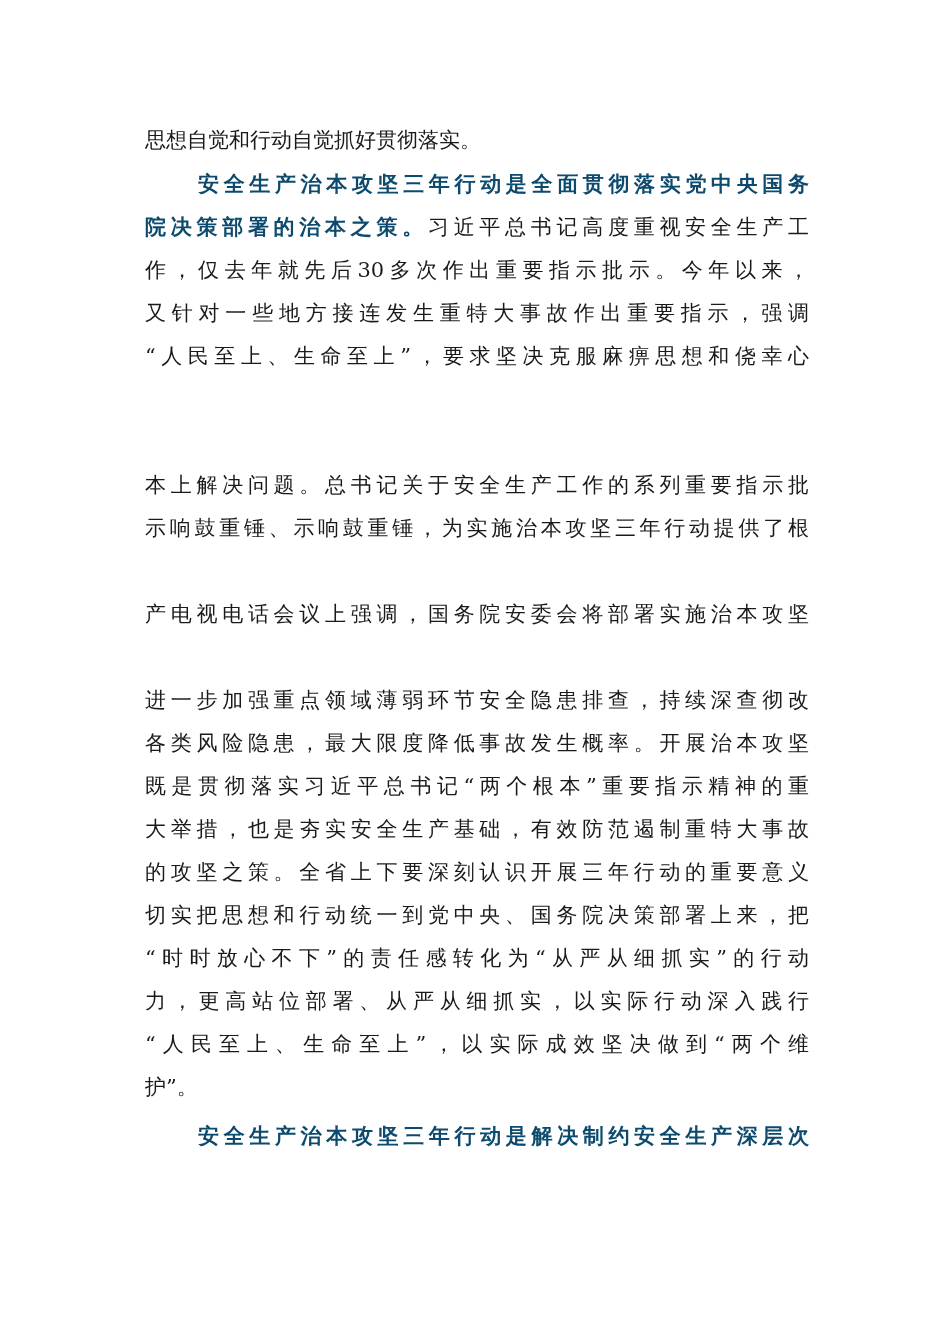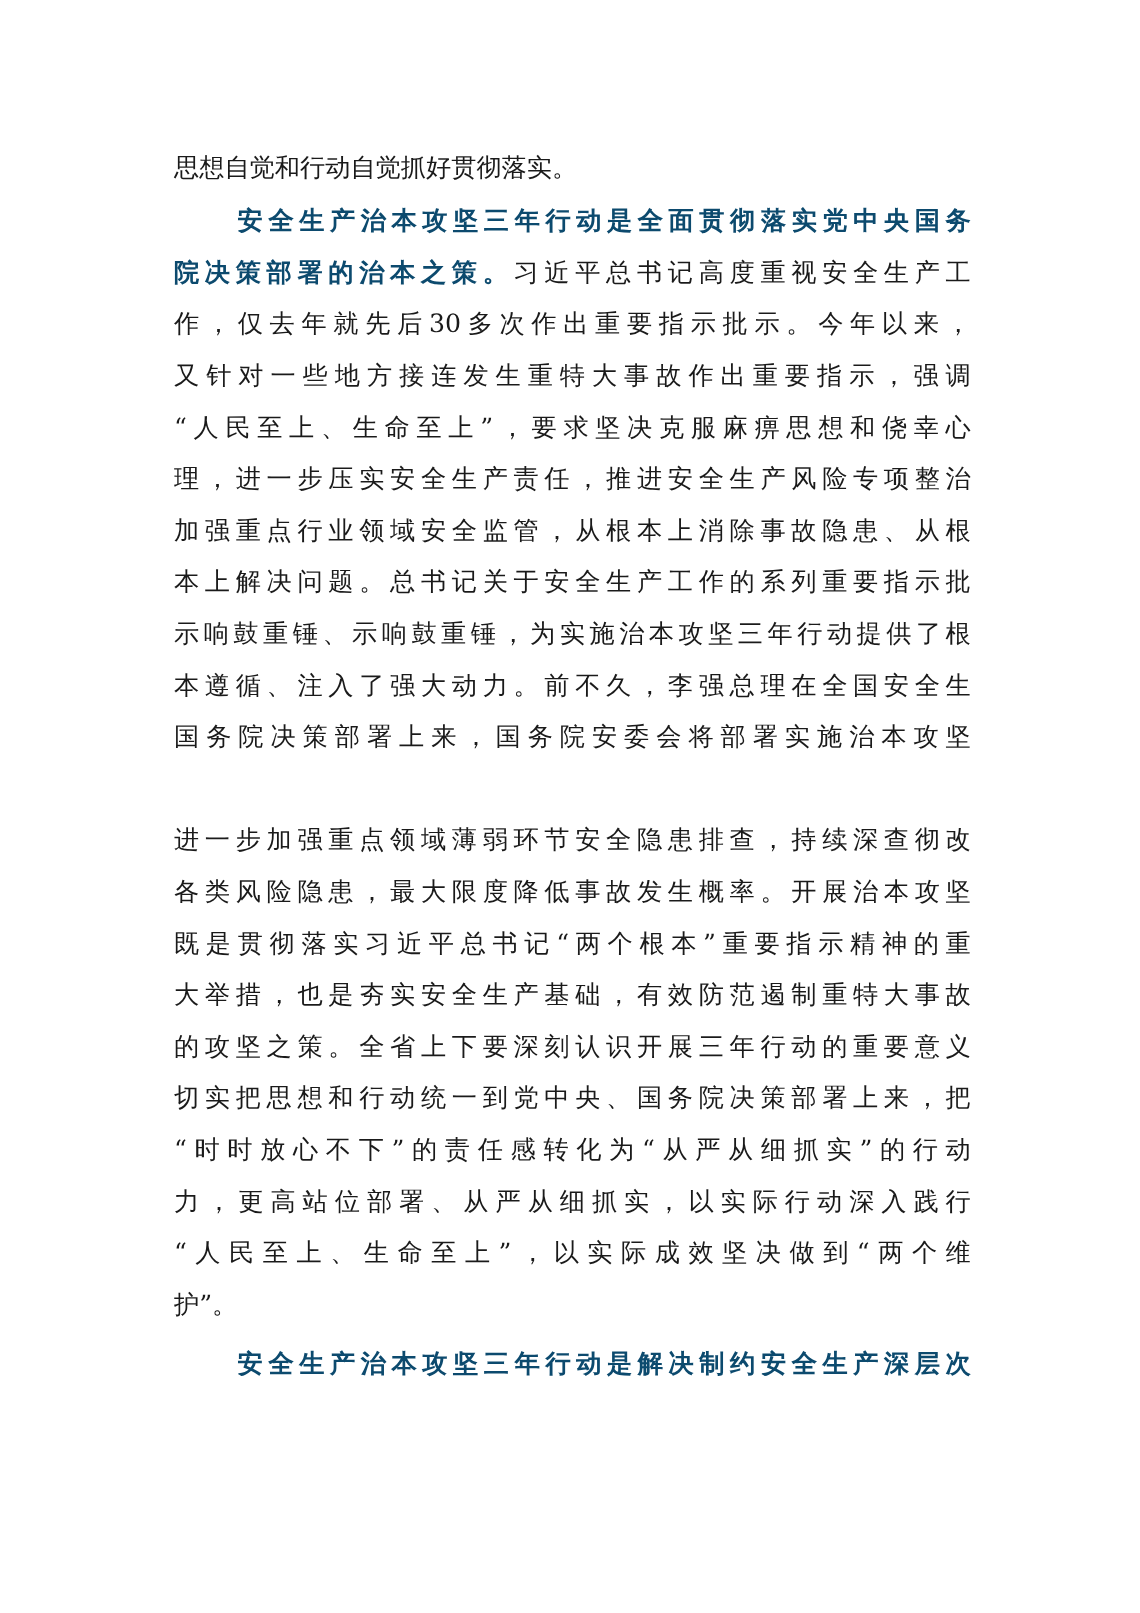--- a/index.html
+++ b/index.html
@@ -34,26 +34,23 @@
 
 <div class="page">
 
   <div class="line last" style="top:122px">思想自觉和行动自觉抓好贯彻落实。</div>
 
   <div class="line indent bold" style="top:166px">安全生产治本攻坚三年行动是全面贯彻落实党中央国务</div>
   <div class="line" style="top:209px"><span class="bold">院决策部署的治本之策。</span><span>习近平总书记高度重视安全生产工</span></div>
   <div class="line" style="top:252px">作，仅去年就先后30多次作出重要指示批示。今年以来，</div>
   <div class="line" style="top:295px">又针对一些地方接连发生重特大事故作出重要指示，强调</div>
   <div class="line" style="top:338px">“人民至上、生命至上”，要求坚决克服麻痹思想和侥幸心</div>
-  <div class="line" style="top:381px">理，进一步压实安全生产责任，推进安全生产风险专项整治</div>
-  <div class="line" style="top:424px">加强重点行业领域安全监管，从根本上消除事故隐患、从根</div>
   <div class="line" style="top:467px">本上解决问题。总书记关于安全生产工作的系列重要指示批</div>
   <div class="line" style="top:510px">示响鼓重锤、示响鼓重锤，为实施治本攻坚三年行动提供了根</div>
-  <div class="line" style="top:553px">本遵循、注入了强大动力。前不久，李强总理在全国安全生</div>
-  <div class="line" style="top:596px">国务院决策部署上来，国务院安委会将部署实施治本攻坚</div>
+  <div class="line" style="top:596px">产电视电话会议上强调，国务院安委会将部署实施治本攻坚</div>
   <div class="line" style="top:682px">进一步加强重点领域薄弱环节安全隐患排查，持续深查彻改</div>
   <div class="line" style="top:725px">各类风险隐患，最大限度降低事故发生概率。开展治本攻坚</div>
   <div class="line" style="top:768px">既是贯彻落实习近平总书记“两个根本”重要指示精神的重</div>
   <div class="line" style="top:811px">大举措，也是夯实安全生产基础，有效防范遏制重特大事故</div>
   <div class="line" style="top:854px">的攻坚之策。全省上下要深刻认识开展三年行动的重要意义</div>
   <div class="line" style="top:897px">切实把思想和行动统一到党中央、国务院决策部署上来，把</div>
   <div class="line" style="top:940px">“时时放心不下”的责任感转化为“从严从细抓实”的行动</div>
   <div class="line" style="top:983px">力，更高站位部署、从严从细抓实，以实际行动深入践行</div>
   <div class="line" style="top:1026px">“人民至上、生命至上”，以实际成效坚决做到“两个维</div>
   <div class="line last" style="top:1069px">护”。</div>

